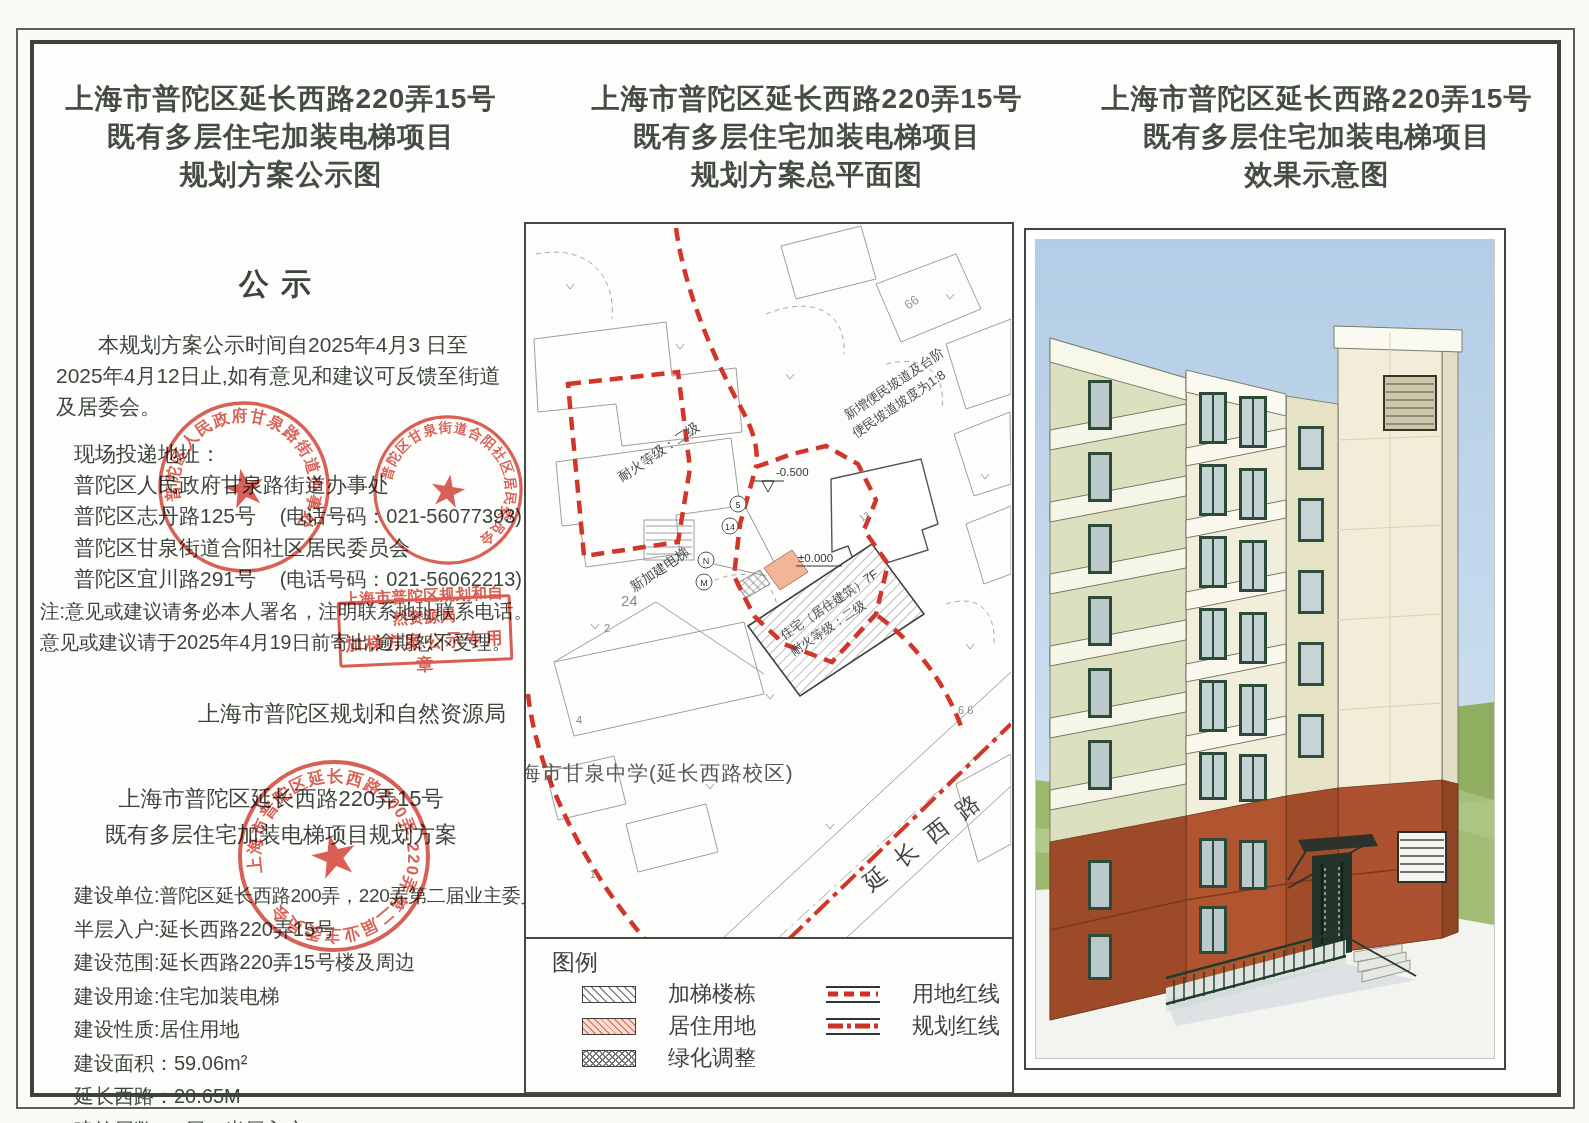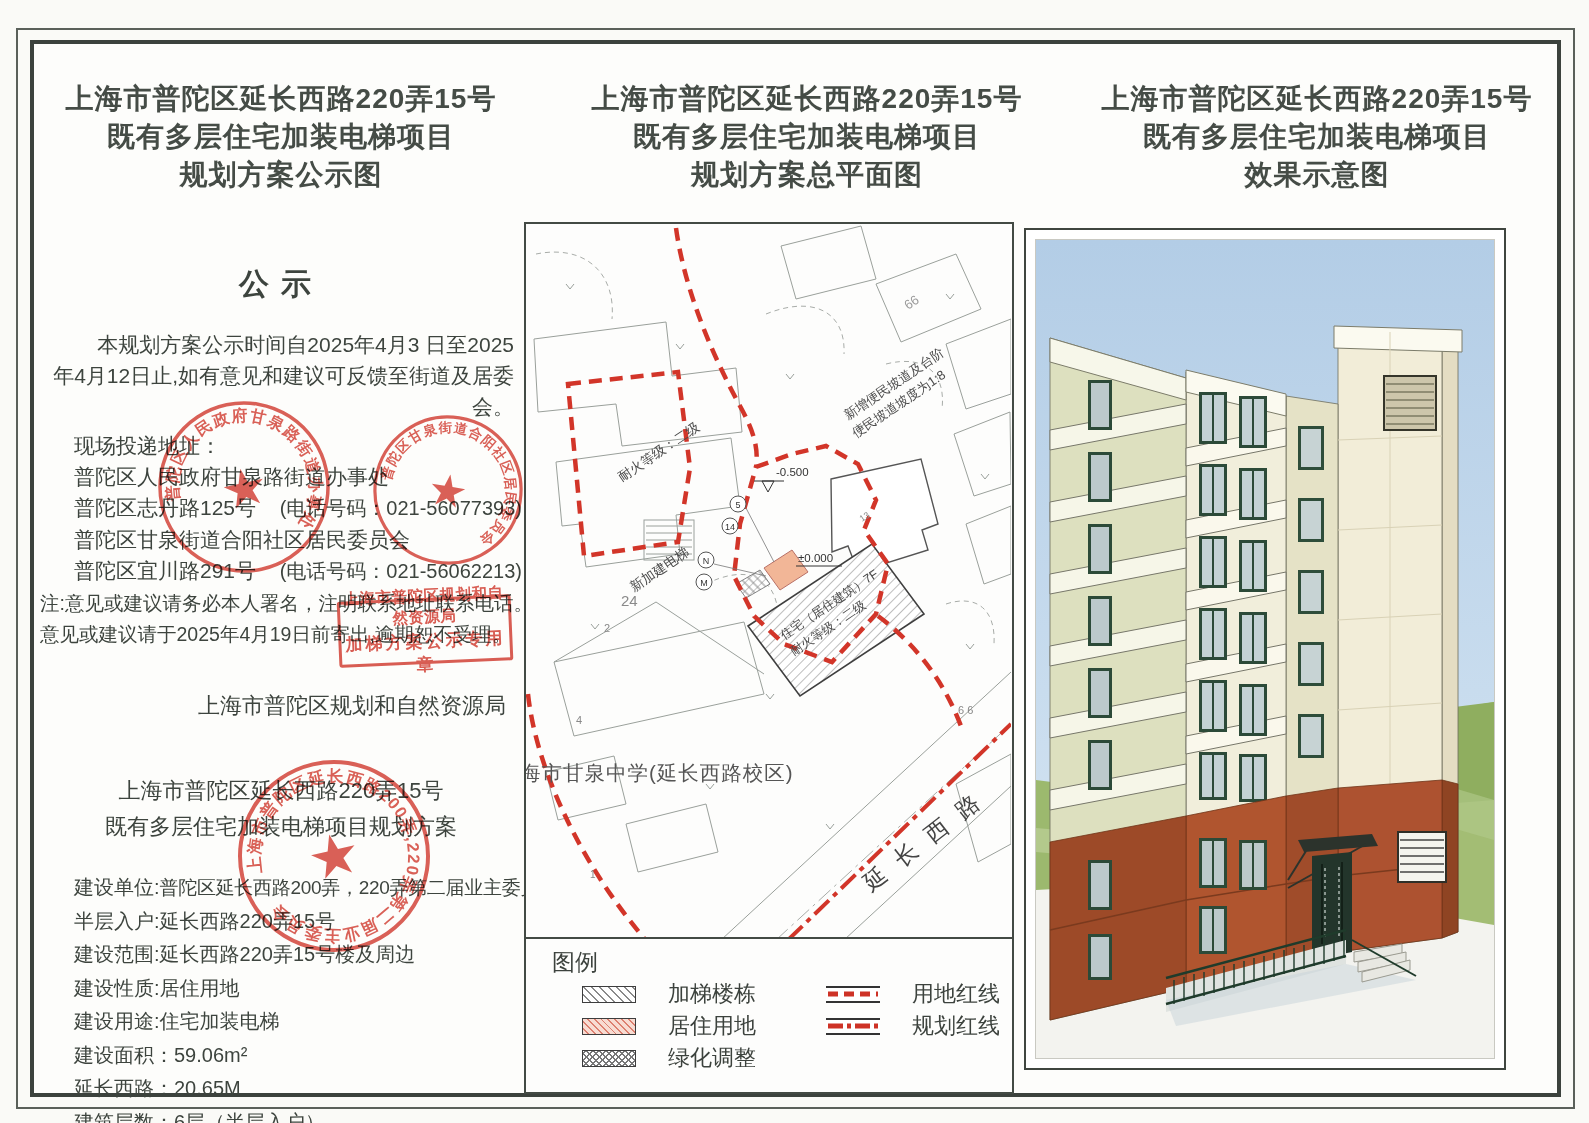--- a/index.html
+++ b/index.html
@@ -13,21 +13,21 @@
 
   
   .panel-title{position:absolute;text-align:center;font-weight:bold;font-size:28px;line-height:38px;color:#454c46;letter-spacing:1px;}
   .pt1{left:42px;top:80px;width:478px;}
   .pt2{left:568px;top:80px;width:478px;}
   .pt3{left:1086px;top:80px;width:462px;}
 
   
   .notice{position:absolute;left:40px;top:252px;width:482px;font-size:21px;color:#3d443e;}
   .notice h2{margin:12px 0 24px;text-align:center;font-size:30px;letter-spacing:12px;font-weight:bold;color:#3d443e;}
-  .notice .para{margin:8px;text-indent:2em;line-height:31px;text-align:right;}
+  .notice .para{margin:16px;text-indent:2em;line-height:31px;}
   .addr-intro{margin:3px 0 0;padding-left:34px;line-height:31px;}
   .addr-row{display:flex;justify-content:space-between;align-items:baseline;padding-left:34px;line-height:31px;}
   .addr-row .phone{font-size:20px;white-space:nowrap;}
   .note{margin:1px 0;line-height:30px;font-size:19.5px;white-space:nowrap;}
   .authority{margin:42px 0 0;text-align:right;padding-right:16px;font-size:22px;}
   .pub-date{margin:8px 0 0;text-align:right;padding-right:64px;font-size:22px;letter-spacing:2px;}
   .subtitle{margin-top:52px;text-align:center;font-size:22px;line-height:36px;}
   .fields{margin-top:26px;padding-left:34px;font-size:20px;line-height:33.5px;}
   .field-row{display:flex;align-items:center;white-space:nowrap;}
   .v-long{font-size:19px;letter-spacing:-0.3px;}
@@ -128,26 +128,26 @@
       </div>
       <div class="field-row">
         <span>半层入户:</span>
         <span>延长西路220弄15号</span>
       </div>
       <div class="field-row">
         <span>建设范围:</span>
         <span>延长西路220弄15号楼及周边</span>
       </div>
       <div class="field-row">
+        <span>建设用途:</span>
+        <span>住宅加装电梯</span>
+      </div>
+      <div class="field-row">
         <span>建设性质:</span>
         <span>居住用地</span>
-      </div>
-      <div class="field-row">
-        <span>建设用途:</span>
-        <span>住宅加装电梯</span>
       </div>
       <div class="field-row">
         <span>建设面积：</span>
         <span>59.06m²</span>
       </div>
       <div class="field-row">
         <span>延长西路：</span>
         <span>20.65M</span>
       </div>
       <div class="field-row">

